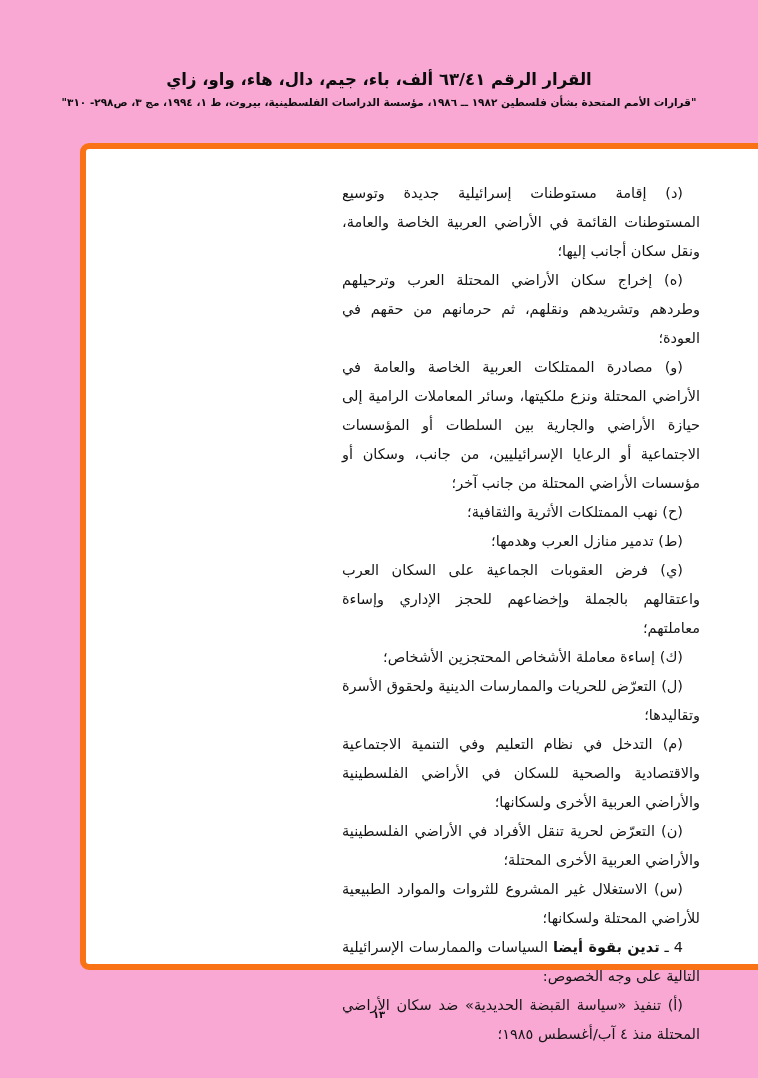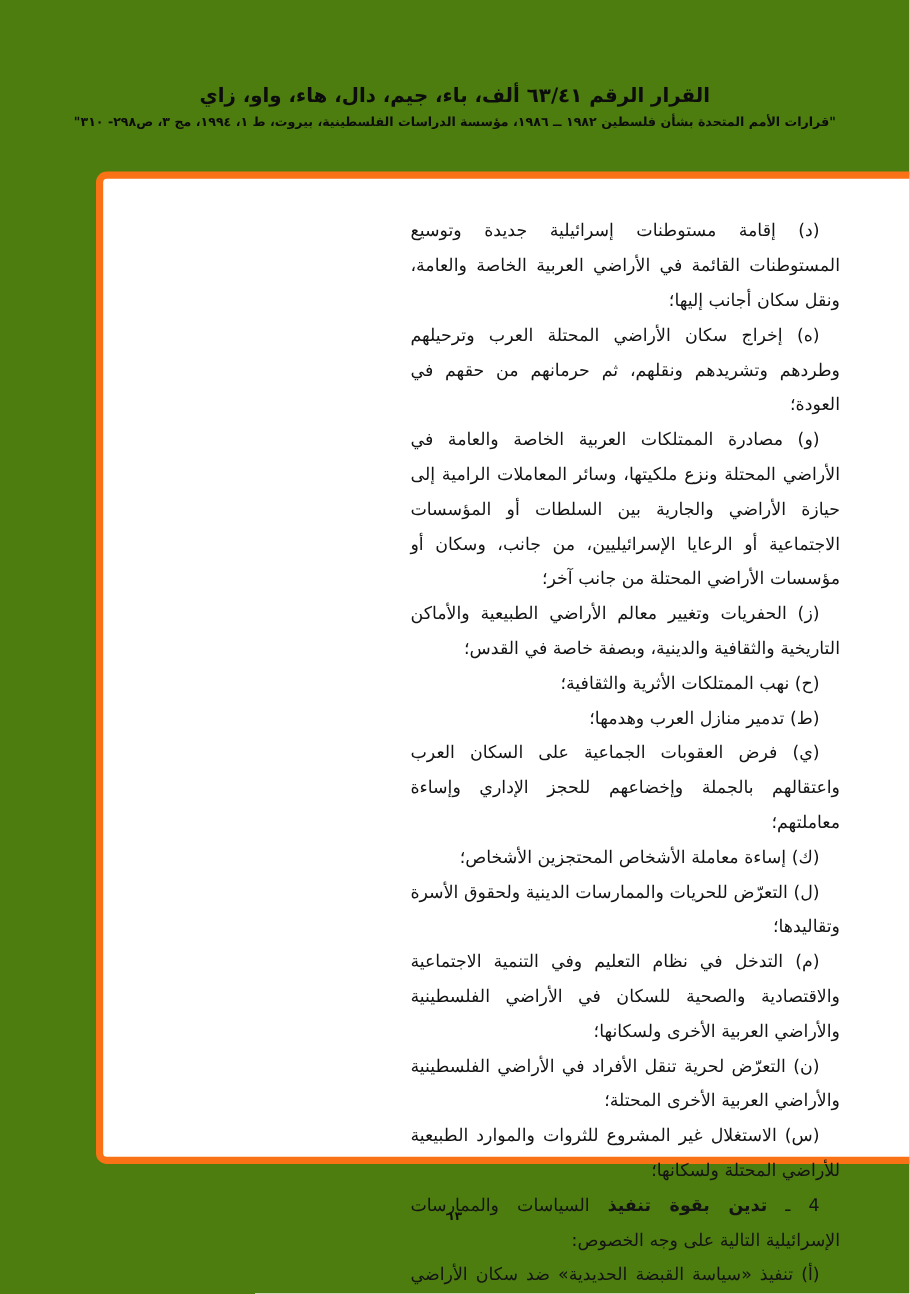--- a/index.html
+++ b/index.html
@@ -4,21 +4,21 @@
 <style>
   html, body {
     margin: 0;
     padding: 0;
     background: #ffffff;
   }
   .page {
     position: relative;
     width: 758px;
     height: 1078px;
-    background: #4d7c0f;
+    background: #f9a8d4;
     direction: rtl;
     font-family: "DejaVu Sans", sans-serif;
     color: #111111;
     overflow: hidden;
   }
   .doc-header {
     position: absolute;
     top: 70px;
     left: 0;
     right: 0;
@@ -87,30 +87,29 @@
   <header class="doc-header">
     <h1 class="doc-title">القرار الرقم ٦٣/٤١ ألف، باء، جيم، دال، هاء، واو، زاي</h1>
     <div class="doc-citation">"قرارات الأمم المتحدة بشأن فلسطين ١٩٨٢ ــ ١٩٨٦، مؤسسة الدراسات الفلسطينية، بيروت، ط ١، ١٩٩٤، مج ٣، ص٢٩٨- ٣١٠"</div>
   </header>
 
   <div class="green-box">
     <div class="text-col">
       <p>(د) إقامة مستوطنات إسرائيلية جديدة وتوسيع المستوطنات القائمة في الأراضي العربية الخاصة والعامة، ونقل سكان أجانب إليها؛</p>
       <p>(ه) إخراج سكان الأراضي المحتلة العرب وترحيلهم وطردهم وتشريدهم ونقلهم، ثم حرمانهم من حقهم في العودة؛</p>
       <p>(و) مصادرة الممتلكات العربية الخاصة والعامة في الأراضي المحتلة ونزع ملكيتها، وسائر المعاملات الرامية إلى حيازة الأراضي والجارية بين السلطات أو المؤسسات الاجتماعية أو الرعايا الإسرائيليين، من جانب، وسكان أو مؤسسات الأراضي المحتلة من جانب آخر؛</p>
-      <p>(ز) الحفريات وتغيير معالم الأراضي الطبيعية والأماكن التاريخية والثقافية والدينية، وبصفة خاصة في القدس؛</p>
       <p>(ح) نهب الممتلكات الأثرية والثقافية؛</p>
       <p>(ط) تدمير منازل العرب وهدمها؛</p>
       <p>(ي) فرض العقوبات الجماعية على السكان العرب واعتقالهم بالجملة وإخضاعهم للحجز الإداري وإساءة معاملتهم؛</p>
       <p>(ك) إساءة معاملة الأشخاص المحتجزين الأشخاص؛</p>
       <p>(ل) التعرّض للحريات والممارسات الدينية ولحقوق الأسرة وتقاليدها؛</p>
       <p>(م) التدخل في نظام التعليم وفي التنمية الاجتماعية والاقتصادية والصحية للسكان في الأراضي الفلسطينية والأراضي العربية الأخرى ولسكانها؛</p>
       <p>(ن) التعرّض لحرية تنقل الأفراد في الأراضي الفلسطينية والأراضي العربية الأخرى المحتلة؛</p>
       <p>(س) الاستغلال غير المشروع للثروات والموارد الطبيعية للأراضي المحتلة ولسكانها؛</p>
-      <p><span>4 ـ </span><b>تدين بقوة تنفيذ</b><span> السياسات والممارسات الإسرائيلية التالية على وجه الخصوص:</span></p>
+      <p><span>4 ـ </span><b>تدين بقوة أيضا</b><span> السياسات والممارسات الإسرائيلية التالية على وجه الخصوص:</span></p>
       <p>(أ) تنفيذ «سياسة القبضة الحديدية» ضد سكان الأراضي المحتلة منذ ٤ آب/أغسطس ١٩٨٥؛</p>
     </div>
   </div>
 
   <footer>
     <div class="page-number">١٣</div>
   </footer>
 
 </div>
 

